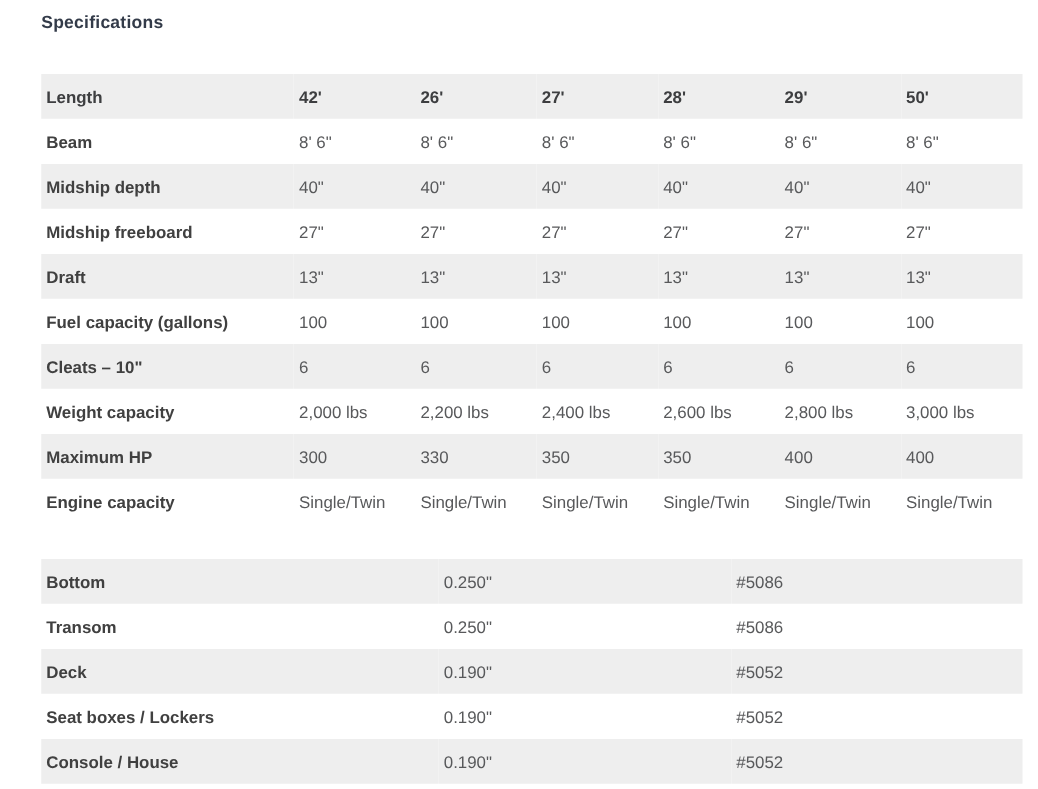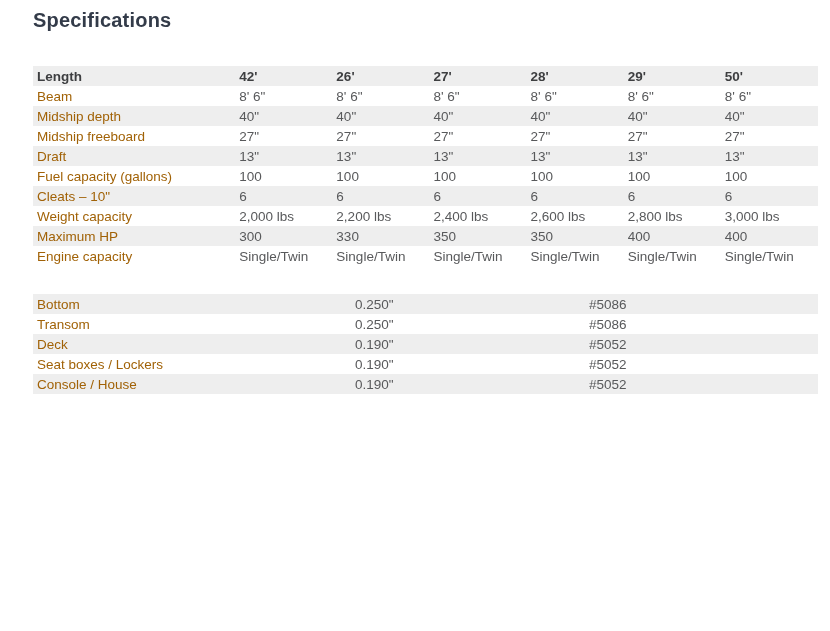--- a/index.html
+++ b/index.html
@@ -9,45 +9,45 @@
     height: 631px;
     font-family: "Liberation Sans", "DejaVu Sans", sans-serif;
     overflow: hidden;
   }
   .container {
     width: 830px;
     height: 631px;
     padding: 9px 12px 0 33px;
   }
   .page-title {
-    font-size: 20px;
+    font-size: 14px;
     font-weight: 700;
     color: #333b49;
     margin: 0 0 34px 0;
     letter-spacing: 0.2px;
   }
   table {
     border-collapse: collapse;
     width: 785px;
     table-layout: fixed;
     font-size: 13.5px;
   }
-  tr { height: 20px; }
+  tr { height: 36px; }
   tbody tr:nth-child(odd) { background: #eeeeee; }
   td {
     padding: 0 2px 0 4px;
     vertical-align: middle;
     text-align: left;
     white-space: nowrap;
     overflow: hidden;
     color: #58595b;
   }
   td.row-label {
-    font-weight: 400;
-    color: #a16207;
+    font-weight: 700;
+    color: #404040;
   }
   tr.header-row td {
     font-weight: 700;
     color: #3d3e40;
   }
   #specs-table td.col-label { width: 202px; }
   #specs-table td.col-val { width: 97px; }
   #construction-table td.col-label { width: 318px; }
   #construction-table td.col-thickness { width: 234px; }
   #construction-table td.col-aluminum { width: 233px; }

